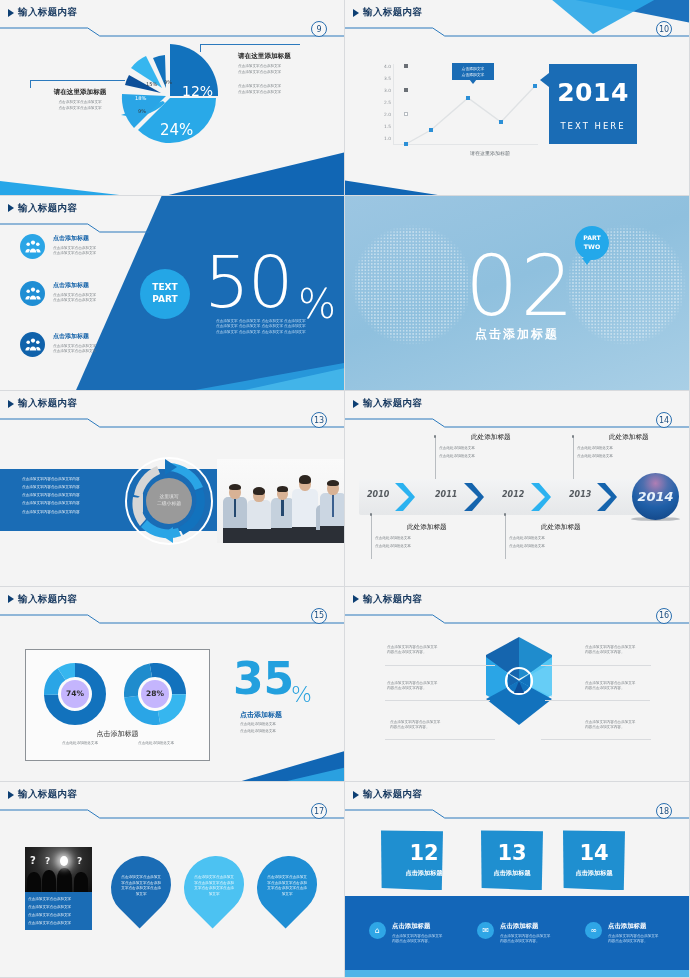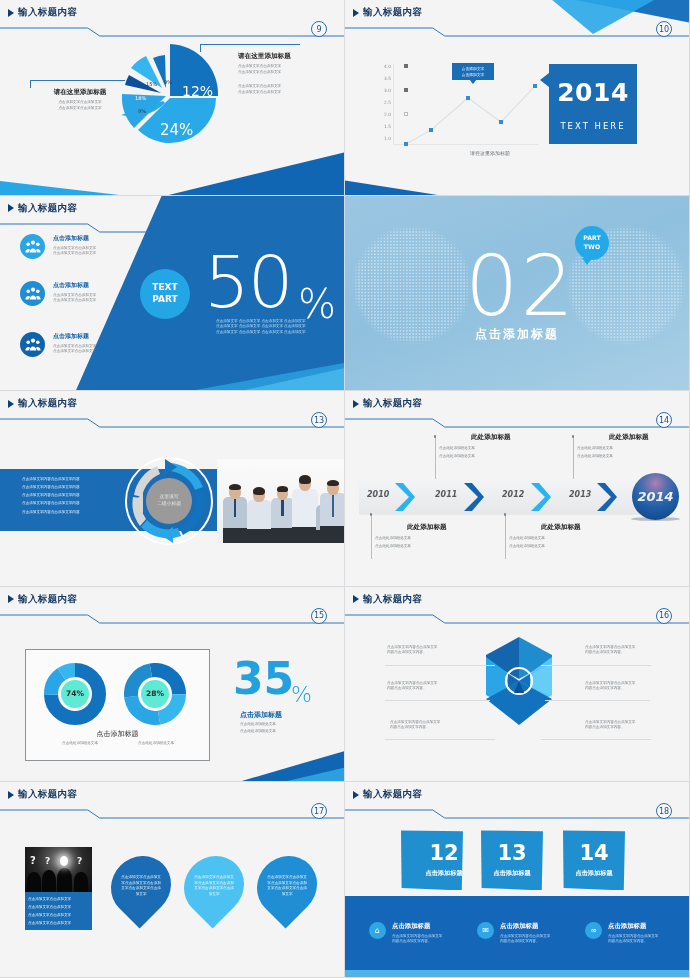--- a/index.html
+++ b/index.html
@@ -133,27 +133,27 @@
   .chev { position: absolute; top: 90px; width: 22px; height: 32px; }
   .yr-txt { position: absolute; top: 99px; font-size: 8px; font-style: italic; color: #565b60; font-weight: bold; }
   .tl-sphere { position: absolute; right: 10px; top: 82px; width: 47px; height: 47px; border-radius: 50%;
     background: radial-gradient(circle at 50% 22%, #b07eb4 0%, #4f6fae 28%, #1f5fa8 55%, #0f3f7d 100%);
     display: flex; align-items: center; justify-content: center;
     color: #e9f2fb; font-size: 13px; font-style: italic; font-weight: bold; }
   .tl-shadow { position: absolute; right: 9px; top: 126px; width: 49px; height: 4px;
     background: #b9bcc0; border-radius: 50%; filter: blur(.6px); }
   .tl-stem { position: absolute; width: 1px; background: #b9bdc1; }
   .tl-dot { position: absolute; width: 2.4px; height: 2.4px; border-radius: 50%; background: #7b8287; }
-  .tl-note .h { font-size: 6.6px; font-weight: bold; color: #1a1a1a; margin-bottom: 3px; padding-left: 32px; }
+  .tl-note .h { font-size: 6.6px; font-weight: normal; color: #1a1a1a; margin-bottom: 3px; padding-left: 32px; }
 
   
   .s15-box { position: absolute; left: 25px; top: 62px; width: 185px; height: 112px; border: 1px solid #8d9297; background: #fbfbfb; }
   .donut { position: absolute; width: 62px; height: 62px; border-radius: 50%; }
   .donut .hole { position: absolute; left: 17px; top: 17px; width: 28px; height: 28px; border-radius: 50%;
-    background: #5eead4; display: flex; align-items: center; justify-content: center;
+    background: #c4b5fd; display: flex; align-items: center; justify-content: center;
     font-size: 7.5px; font-weight: bold; color: #2b2b2b; }
   .big35 { position: absolute; color: #23a0de; font-size: 44px; font-weight: 300; line-height: .9; }
   .pct35 { position: absolute; color: #23a0de; font-size: 22px; font-weight: 300; }
   .s15-deco { position: absolute; right: -6px; bottom: -6px; width: 130px; height: 38px;
     background: #1166b4; clip-path: polygon(100% 0, 100% 100%, 0 100%); }
   .s15-deco2 { position: absolute; right: -6px; bottom: -6px; width: 90px; height: 24px;
     background: #2aa0e0; clip-path: polygon(100% 12%, 100% 100%, 0 100%); }
 
   
   .cube { position: absolute; left: 137px; top: 48px; width: 74px; height: 92px; }
@@ -683,21 +683,21 @@
   <div class="slide">
     <div class="hdr">
       <span class="hdr-tri"></span>
       <span class="hdr-txt">输入标题内容</span>
     </div>
     <svg class="hdr-rule" viewBox="0 0 345 14" preserveAspectRatio="none">
       <path d="M0 4 L88 4 L100 12 L345 12" stroke="#2b79bd" stroke-width="1" fill="none"></path>
     </svg>
     <div class="badge">18</div>
 
-    <div class="ncard" style="left:56px; top:48px;padding-left:24px;">
+    <div class="ncard" style="left:36px; top:48px;padding-left:24px;">
       <div class="n">12</div>
       <div class="l">点击添加标题</div>
     </div>
     <div class="ncard" style="left:136px; top:48px;">
       <div class="n">13</div>
       <div class="l">点击添加标题</div>
     </div>
     <div class="ncard" style="left:218px; top:48px;">
       <div class="n">14</div>
       <div class="l">点击添加标题</div>

